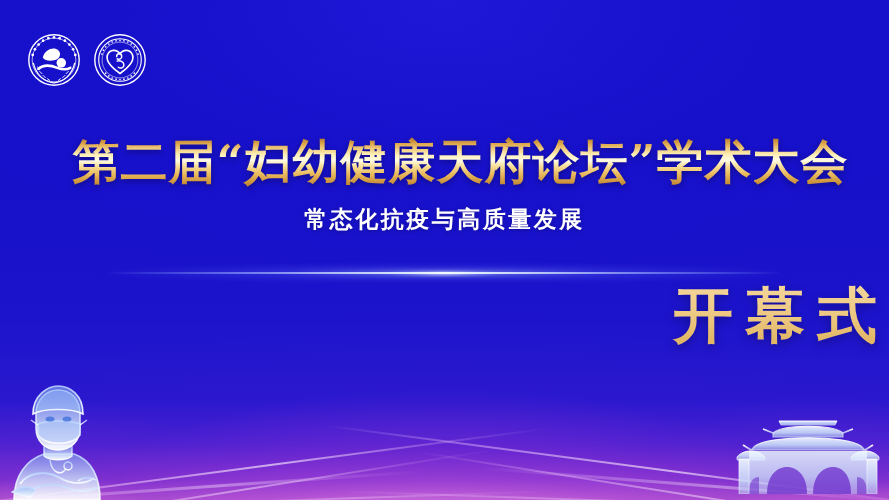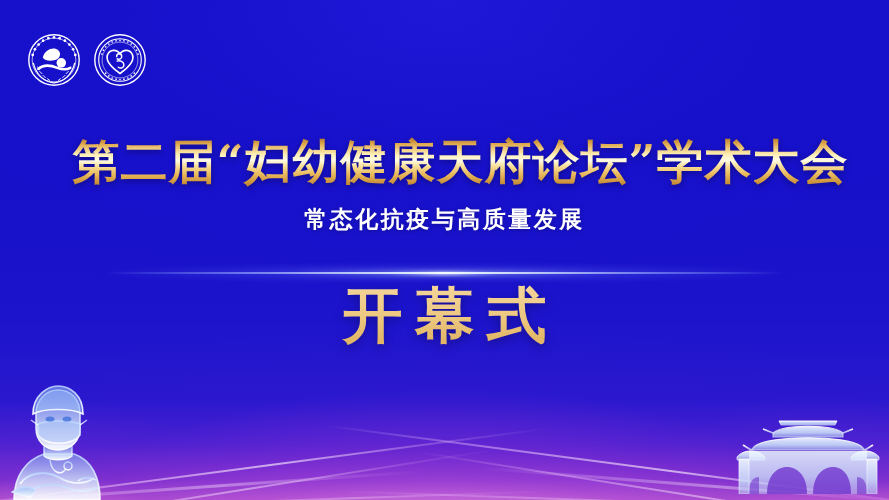--- a/index.html
+++ b/index.html
@@ -182,21 +182,21 @@
     width: 120px; height: 5px; margin-left: -60px; margin-top: -2px;
     background: radial-gradient(ellipse 50% 50% at 50% 50%,
       rgba(255,255,255,0.95) 0%, rgba(210,230,255,0.5) 40%, rgba(255,255,255,0) 100%);
     filter: blur(1.5px);
   }
 
   
   .headline {
     position: absolute;
     left: 0; right: 0; top: 276px;
-    text-align: center;
+    text-align: right;
     font-size: 60px;
     font-weight: 700;
     letter-spacing: 12px;
     text-indent: 12px;
     font-family: "DejaVu Sans", "Liberation Sans", sans-serif;
     background: linear-gradient(180deg,
         #f6d89a 0%,
         #f2d294 20%,
         #ecc77f 52%,
         #e2b868 78%,

